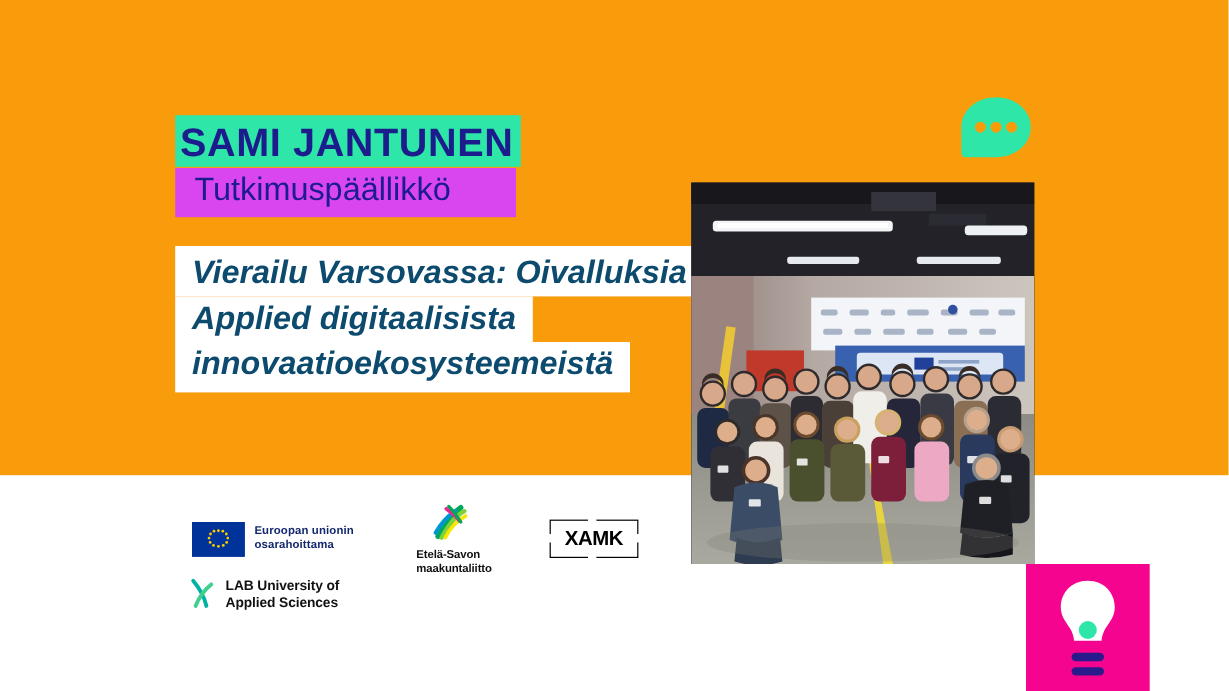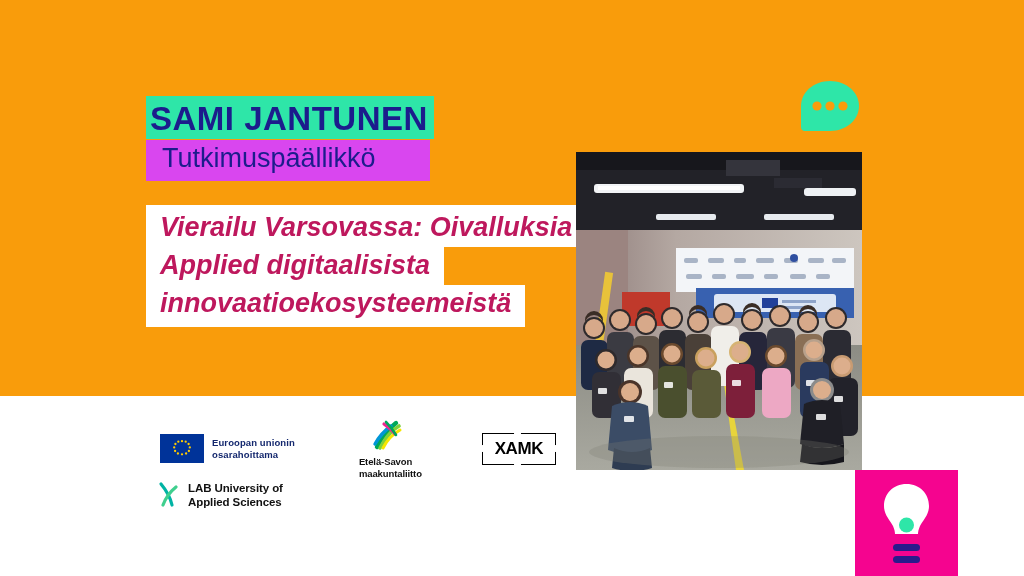--- a/index.html
+++ b/index.html
@@ -82,21 +82,21 @@
 
   
   .title-wrap {
     position: absolute;
     left: 146px;
     top: 205px;
   }
   .title-line {
     display: table;
     background: #FFFFFF;
-    color: #be185d;
+    color: #0c4a6e;
     font-size: 27px;
     font-style: italic;
     font-weight: bold;
     line-height: 1.0;
     padding: 9px 14px 9px 14px;
     white-space: nowrap;
   }
   .title-line.l1 { padding-bottom: 6px; }
   .title-line.l2 { padding-top: 5px; padding-bottom: 6px; }
   .title-line.l3 { padding-top: 5px; padding-bottom: 10px; }
@@ -112,21 +112,21 @@
     background: #2a2a33;
   }
   .photo svg { display: block; }
 
   
   .logo-row-1 {
     position: absolute;
     left: 160px;
     top: 418px;
     display: flex;
-    gap: 16px;
+    gap: 4px;
   }
   .logo-row-2 {
     position: absolute;
     left: 158px;
     top: 481px;
     display: flex;
     align-items: center;
   }
   .logo {
     display: flex;

